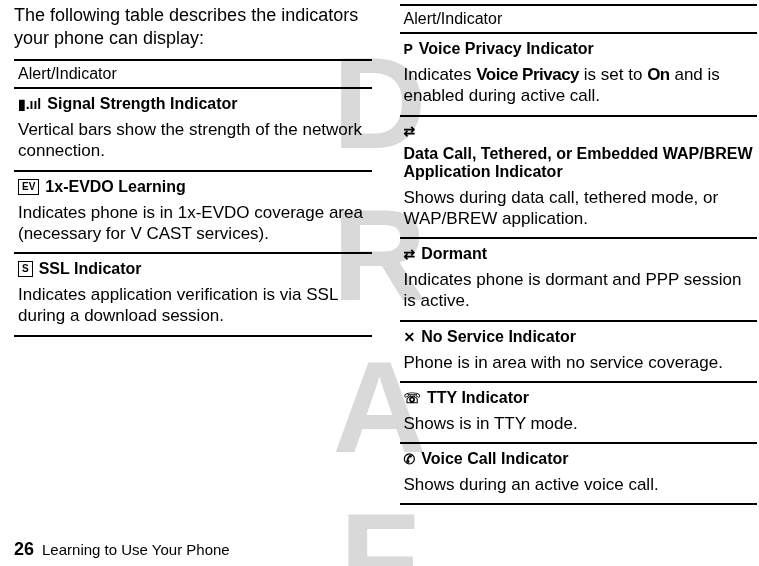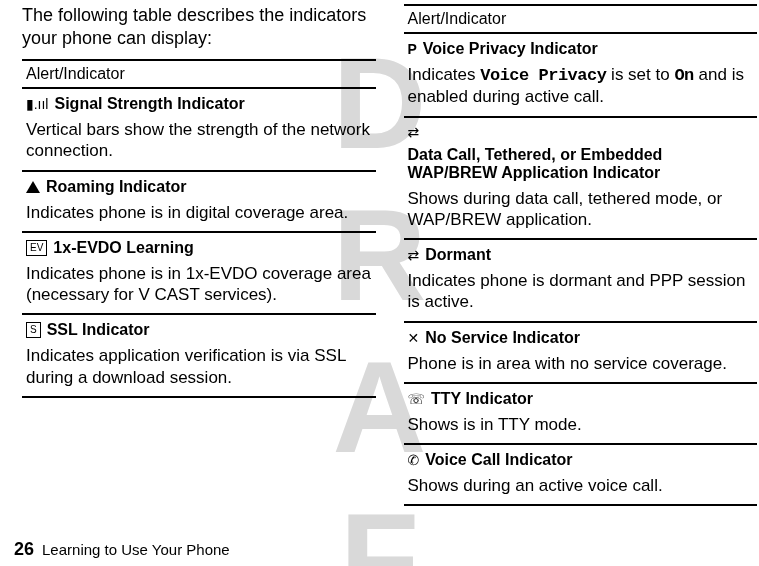--- a/index.html
+++ b/index.html
@@ -23,21 +23,20 @@
     z-index:0;
     user-select:none;
   }
   .columns {
     position:relative;
     z-index:1;
     display:flex;
     padding: 4px 2px 0 14px;
     gap: 28px;
     box-sizing:border-box;
-    margin-left:8px;
   }
   .col { flex:1; }
   .intro {
     font-size:18px;
     line-height:1.25;
     margin-bottom:10px;
   }
   table {
     border-collapse: collapse;
     width:100%;
@@ -64,35 +63,35 @@
     display:flex;
     align-items:center;
     gap:6px;
     flex-wrap:wrap;
   }
   .row-title .label { display:inline; }
   .row-desc {
     font-size:17px;
     line-height:1.25;
   }
-  .cond { font-family: Liberation Mono, monospace; font-weight:700; letter-spacing:-0.5px; }
+  .cond { font-family: Liberation Sans, sans-serif; font-weight:700; letter-spacing:-0.5px; }
   .footer {
     position:absolute;
     bottom:6px; left:14px;
     display:flex;
     align-items:baseline;
     gap:8px;
     font-size:14px;
     z-index:1;
   }
   .footer .pnum { font-weight:700; font-size:18px; }
   .footer .ftxt { font-size:15px; }
 
   
-  .ic { display:inline-flex; align-items:center; justify-content:center; font-weight:400; font-size:14px; }
+  .ic { display:inline-flex; align-items:center; justify-content:center; font-weight:700; font-size:14px; }
   .ic-box { border:1.5px solid #000; padding:0 3px; height:14px; line-height:14px; font-size:10px; }
   .ic-tri { width:0; height:0; border-left:7px solid transparent; border-right:7px solid transparent; border-bottom:12px solid #000; display:inline-block; }
 </style>
 </head>
 <body>
 
 <div class="watermark">DRAFT</div>
 
 <div class="columns">
 
@@ -107,29 +106,20 @@
       <tr>
             <td class="cell">
         <div class="row-title">
           <span class="ic">▮.ııl</span>
           <span class="label">Signal Strength Indicator</span>
         </div>
         <div class="row-desc">Vertical bars show the strength of the network connection.</div>
       </td>
           </tr>
 
-      <tr>
-            <td class="cell">
-        <div class="row-title">
-          <span class="ic-tri"></span>
-          <span class="label">Roaming Indicator</span>
-        </div>
-        <div class="row-desc">Indicates phone is in digital coverage area.</div>
-      </td>
-          </tr>
 
       <tr>
             <td class="cell">
         <div class="row-title">
           <span class="ic ic-box">EV</span>
           <span class="label">1x-EVDO Learning</span>
         </div>
         <div class="row-desc">Indicates phone is in 1x-EVDO coverage area (necessary for V CAST services).</div>
       </td>
           </tr>

